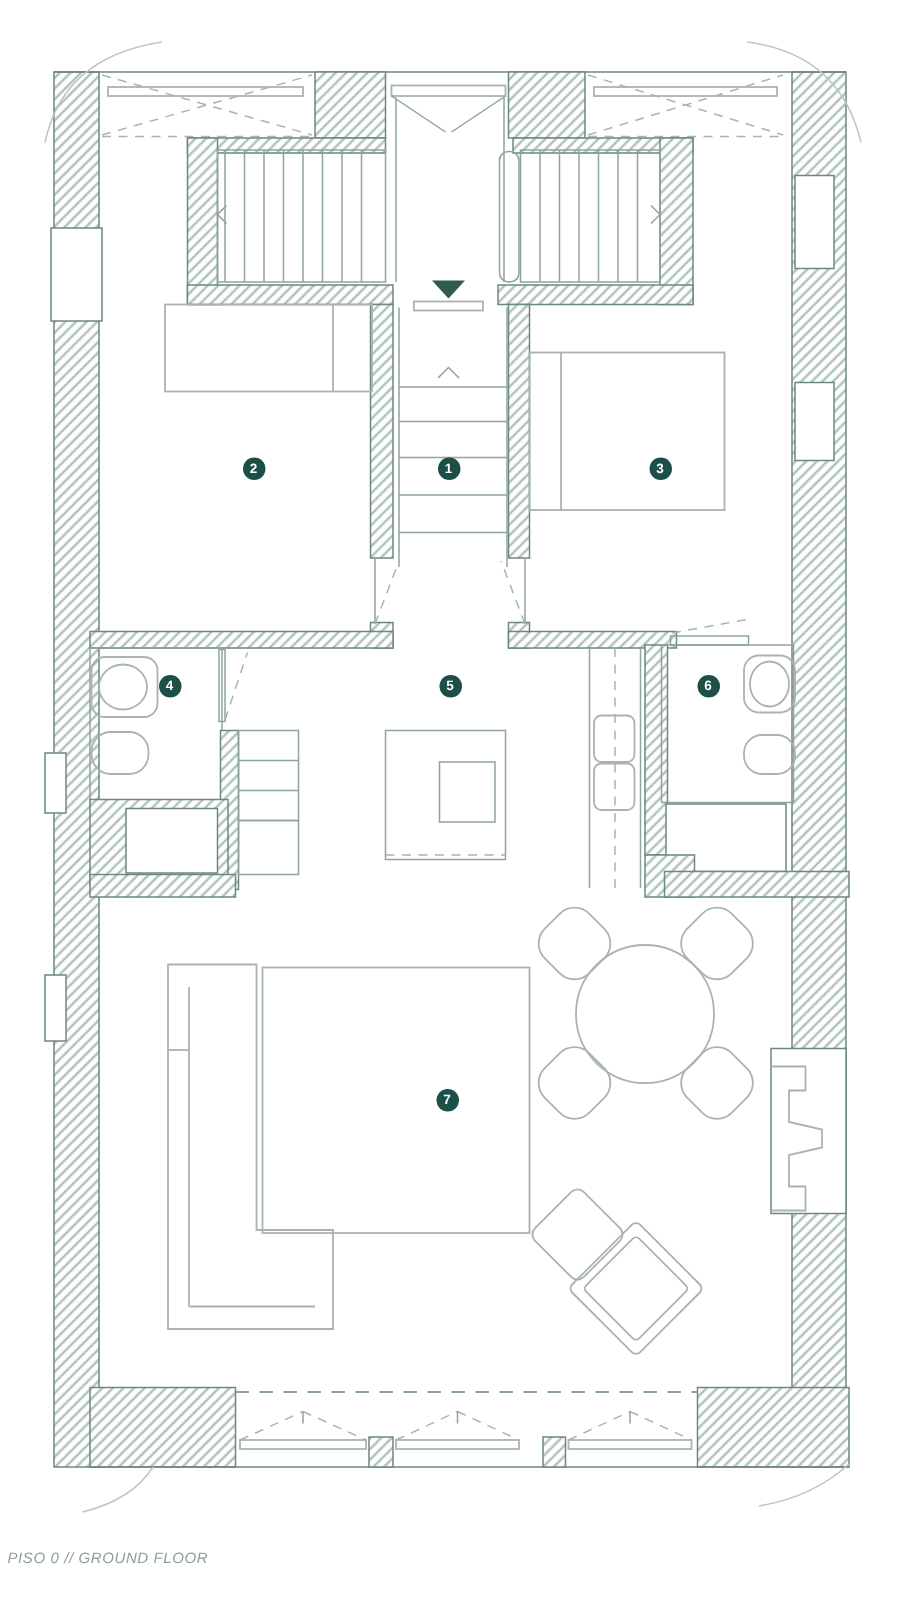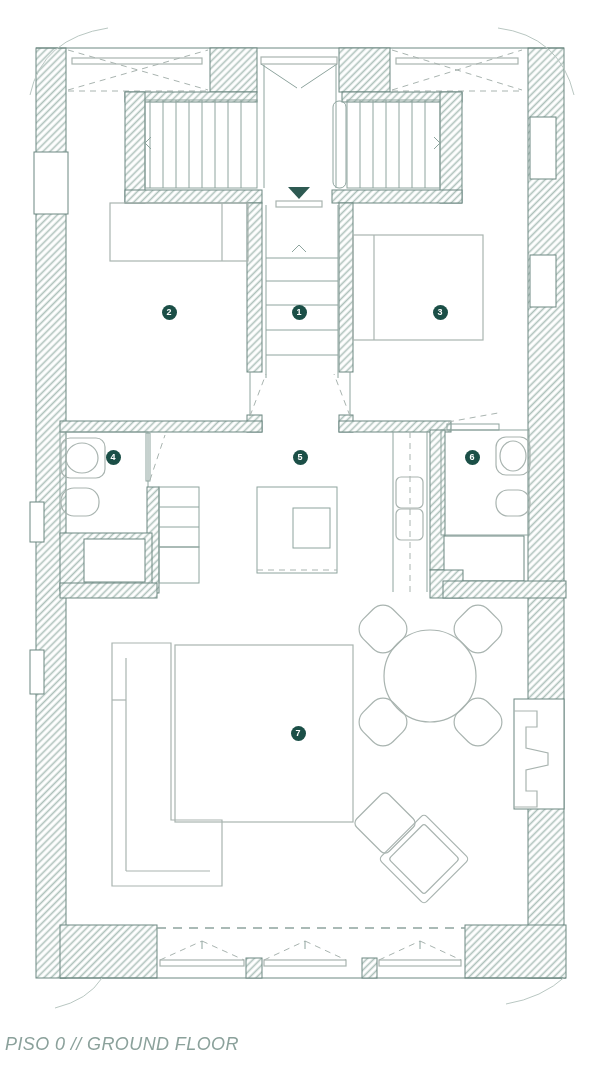--- a/index.html
+++ b/index.html
@@ -24,21 +24,21 @@
   svg .furno{fill:none;stroke:var(--furniture-line);stroke-width:1.2;}
   svg .dash{fill:none;stroke:var(--furniture-line);stroke-width:1;stroke-dasharray:6 5;}
   svg .dashw{fill:none;stroke:var(--step-line);stroke-width:1.4;stroke-dasharray:9 7;}
   svg .arc{fill:none;stroke:#b9c7c2;stroke-width:1;}
   svg .solidline{fill:none;stroke:var(--wall-outline);stroke-width:1;}
   #hatch line{stroke:var(--wall-hatch);stroke-width:1.6;}
   .marker{position:absolute;width:15px;height:15px;margin-left:-7.5px;margin-top:-7.5px;
           border-radius:50%;background:var(--marker-bg);color:var(--marker-text);
           font-size:9px;font-weight:bold;display:flex;align-items:center;justify-content:center;
           line-height:1;}
-  .caption{position:absolute;left:5px;top:1034px;font-style:italic;font-size:18px;
+  .caption{position:absolute;left:5px;top:1034px;font-style:italic;font-size:10px;
            letter-spacing:.4px;color:var(--caption);}
 </style>
 </head>
 <body>
 
 <div class="canvas">
 
 <svg width="605" height="1080" viewBox="0 0 605 1080">
   <defs>
     <pattern id="hatch" width="5" height="5" patternUnits="userSpaceOnUse" patternTransform="rotate(45)">

